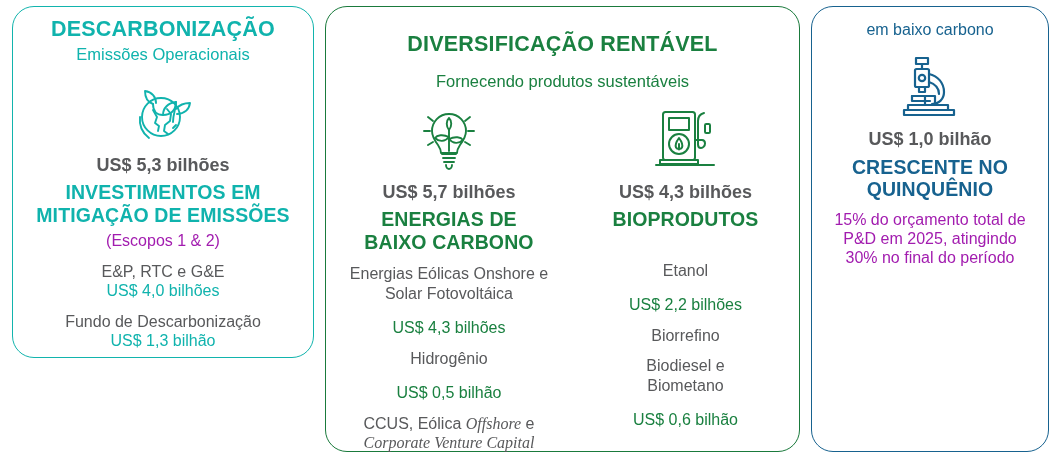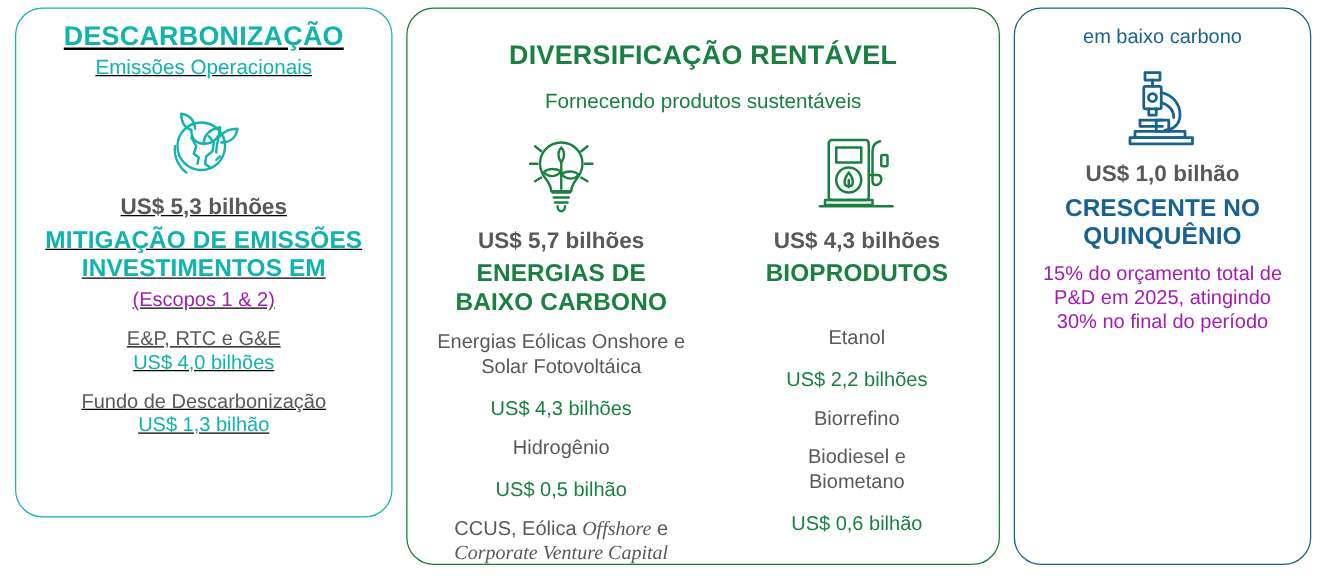--- a/index.html
+++ b/index.html
@@ -26,21 +26,21 @@
 
   .card {
     box-sizing: border-box;
     border-radius: 22px;
     background: #ffffff;
     display: flex;
     flex-direction: column;
     align-items: center;
     padding-top: 10px;
   }
-  .card-teal   { border: 1.6px solid #12b4ad; width: 302px; height: 408px; text-decoration: underline; }
+  .card-teal   { border: 1.6px solid #12b4ad; width: 302px; height: 352px; }
   .card-green  { border: 1.6px solid #1a7a3c; width: 475px; height: 446px; }
   .card-blue   { border: 1.6px solid #17628f; width: 238px; height: 446px; }
 
   .card-head {
     text-align: center;
     width: 100%;
     padding: 0 10px;
     box-sizing: border-box;
   }
   .card-title {
@@ -147,22 +147,22 @@
         <path d="M26 34 L30 41 L28 47 L32 50 L31 55"></path>
         <path d="M40 33 L44 38 L43 45 L38 49 L37 55 L41 58"></path>
         <path d="M46 52 L49 49"></path>
       </svg>
     </div>
 
     <div class="cols">
       <div class="col col-wide">
         <div class="amount">US$ 5,3 bilhões</div>
         <div class="cat t-teal">
+          <div>INVESTIMENTOS EM</div>
           <div>MITIGAÇÃO DE EMISSÕES</div>
-          <div>INVESTIMENTOS EM</div>
         </div>
         <div class="note">(Escopos 1 &amp; 2)</div>
 
         <div class="detail-block">
           <div class="detail-label">E&amp;P, RTC e G&amp;E</div>
           <div class="detail-value t-teal">US$ 4,0 bilhões</div>
         </div>
         <div class="detail-block">
           <div class="detail-label">Fundo de Descarbonização</div>
           <div class="detail-value t-teal">US$ 1,3 bilhão</div>

